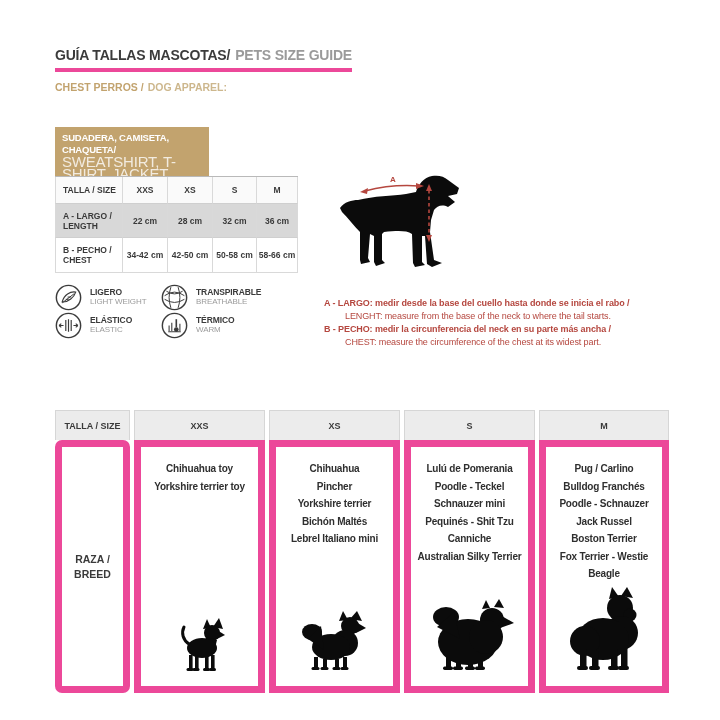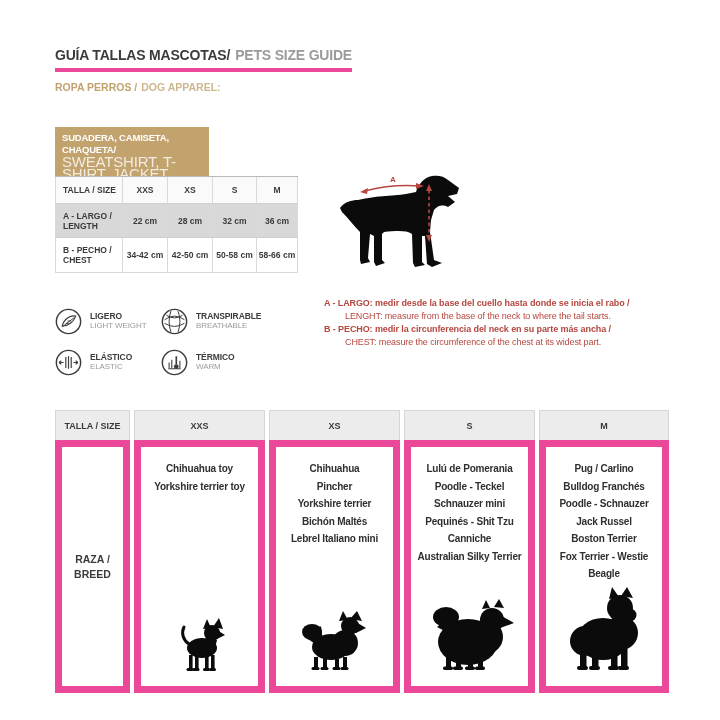--- a/index.html
+++ b/index.html
@@ -28,22 +28,22 @@
                 grid-template-columns:68px 45px 45px 44px 41px;
                 border-top:1px solid #b9b9b9; border-bottom:1px solid #d9d9d9; }
   .st-cell { display:flex; align-items:center; justify-content:center; font-size:8.5px; font-weight:bold;
              border-right:1px solid #d9d9d9; color:#3a3a3a; }
   .st-cell.first { justify-content:flex-start; padding-left:7px; border-left:1px solid #d9d9d9; }
   .st-head { height:27px; background:#fafafa; border-bottom:1px solid #cfcfcf; }
   .st-rowA { height:34px; background:#d8d8d8; border-bottom:1px solid #cfcfcf; }
   .st-rowB { height:34px; background:#ffffff; }
 
   
-  .features { position:absolute; left:55px; top:308px; display:grid;
-              grid-template-columns:106px 160px; row-gap:14px; }
+  .features { position:absolute; left:55px; top:284px; display:grid;
+              grid-template-columns:106px 160px; row-gap:1px; }
   .feature { display:flex; align-items:flex-start; }
   .feature svg { flex:0 0 auto; }
   .f-labels { margin-left:8px; padding-top:3px; line-height:10px; }
   .f-es { font-size:8.5px; font-weight:bold; color:#3b3b3b; letter-spacing:-0.1px; }
   .f-en { font-size:8px; color:#9b9b9b; letter-spacing:-0.1px; }
 
   
   .dog-diagram { position:absolute; left:336px; top:170px; }
 
   
@@ -54,36 +54,36 @@
 
   
   .breed-table { position:absolute; left:55px; top:410px; width:614px; }
   .bt-row { display:grid; grid-template-columns:75px 131px 131px 131px 130px; column-gap:4px; }
   .bt-head-cell { height:30px; background:#ececec; border:1px solid #d6d6d6; border-bottom:none;
                   display:flex; align-items:center; justify-content:center;
                   font-size:9px; font-weight:bold; color:#3a3a3a; }
   .bt-body-cell { height:253px; background:#ffffff; border:7px solid #ec4899;
                   display:flex; flex-direction:column; align-items:center; }
   .bt-label-cell { justify-content:center; font-size:10.5px; font-weight:bold; text-align:center;
-                   line-height:15px; color:#3a3a3a; }
+                   line-height:15px; color:#3a3a3a;border-radius:7px; }
   .breed-list { padding-top:13px; text-align:center; font-size:10px; font-weight:bold;
                 line-height:17.5px; color:#2f2f2f; letter-spacing:-0.2px; }
   .dog-slot { margin-top:auto; margin-bottom:13px; display:flex; align-items:flex-end; }
 </style>
 </head>
 <body>
 
 <div class="canvas">
 
   <div class="title-block">
     <div class="main-title">
       <span class="t-es">GUÍA TALLAS MASCOTAS/</span><span class="t-en">PETS SIZE GUIDE</span>
     </div>
     <div class="subtitle">
-      <span class="s-es">ROPA PERROS /</span><span class="s-en">DOG APPAREL:</span>
+      <span class="s-es">CHEST PERROS /</span><span class="s-en">DOG APPAREL:</span>
     </div>
   </div>
 
   <div class="category-box">
     <div class="c-es">SUDADERA, CAMISETA, CHAQUETA/</div>
     <div class="c-en">SWEATSHIRT, T-SHIRT, JACKET</div>
   </div>
 
   <div class="size-table">
     <div class="st-cell st-head first">TALLA / SIZE</div>

